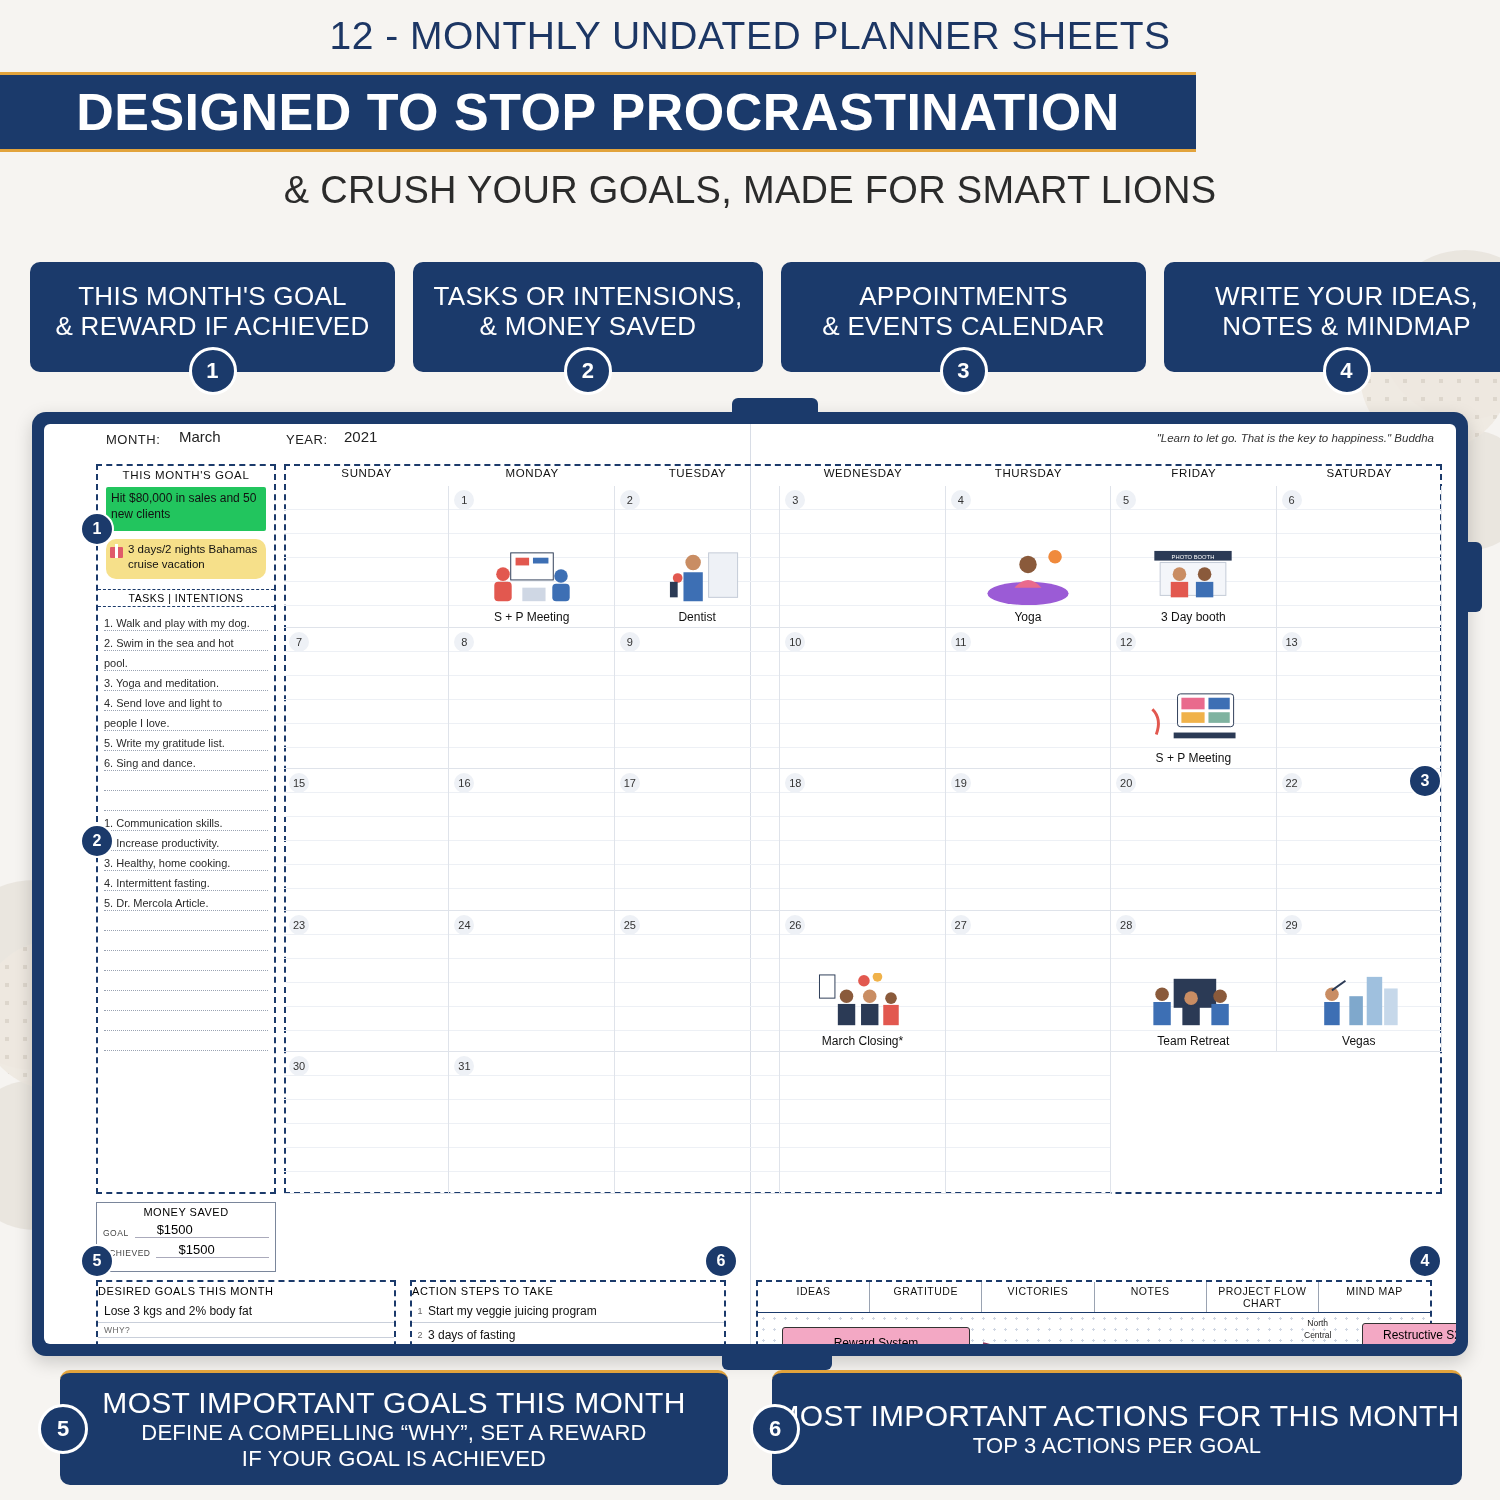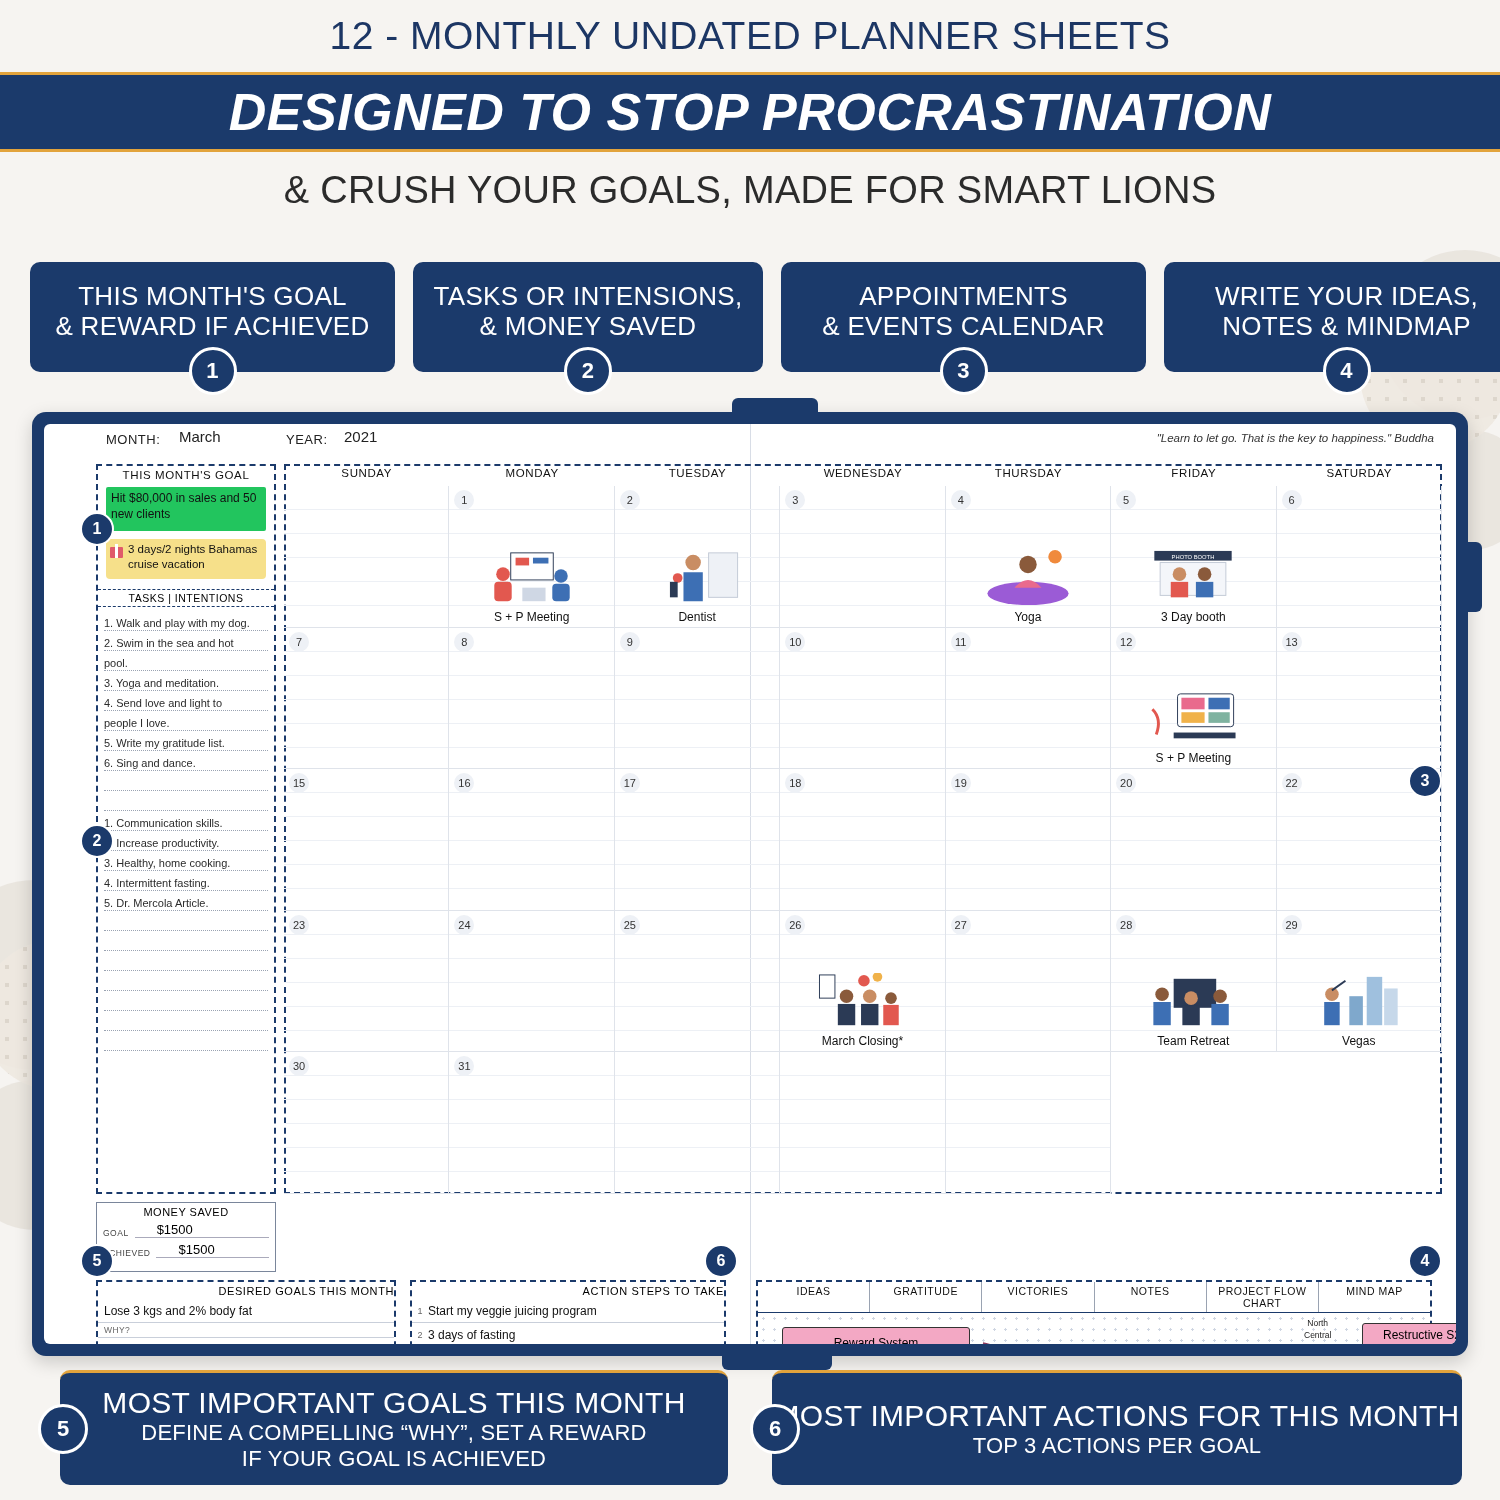--- a/index.html
+++ b/index.html
@@ -21,24 +21,24 @@
   .dotblob.d1{left:-20px;top:940px;}
   .dotblob.d2{right:-10px;top:300px;}
 
   
   .hdr-top{
     position:absolute;left:0;top:0;width:1500px;height:72px;
     display:flex;align-items:center;justify-content:center;
     color:#1c3664;font-size:39px;letter-spacing:.5px;font-weight:400;
   }
   .hdr-band{
-    position:absolute;left:0;top:72px;width:1500px;height:74px;background:#1b3a6b;
+    position:absolute;left:0;top:72px;width:1196px;height:74px;background:#1b3a6b;
     border-top:3px solid #e2a33c;border-bottom:3px solid #e2a33c;
     display:flex;align-items:center;justify-content:center;
-    color:#fff;font-size:52px;font-weight:700;letter-spacing:.5px;font-style:italic;
+    color:#fff;font-size:52px;font-weight:700;letter-spacing:.5px;
   }
   .hdr-sub{
     position:absolute;left:0;top:152px;width:1500px;height:76px;
     display:flex;align-items:center;justify-content:center;
     color:#2b2b2b;font-size:38px;letter-spacing:.3px;
   }
 
   
   .pills{position:absolute;left:30px;top:262px;width:1440px;height:110px;display:flex;gap:18px;}
   .pill{
@@ -76,21 +76,21 @@
   .pg-head .mv{position:absolute;left:135px;top:4px;font-size:15px;}
   .pg-head .yi{position:absolute;left:242px;top:8px;letter-spacing:.5px;}
   .pg-head .yv{position:absolute;left:300px;top:4px;font-size:15px;}
   .pg-head .quote{position:absolute;right:22px;top:8px;font-size:11.5px;color:#333;font-style:italic;}
 
   
   .leftcol{position:absolute;left:52px;top:40px;width:180px;height:730px;border:2px dashed #1b3a6b;box-sizing:border-box;}
   .lc-title{text-align:center;font-size:11.5px;letter-spacing:.6px;padding-top:3px;color:#111;}
   .goal-box{margin:6px 8px 0;height:44px;background:#22c55e;border-radius:2px;font-size:12px;
     padding:3px 5px;box-sizing:border-box;line-height:1.35;color:#111;}
-  .reward-box{margin:8px 8px 0;height:40px;background:#f6e08a;border-radius:4px;font-size:11.5px;
+  .reward-box{margin:8px 8px 0;height:40px;background:#f6e08a;border-radius:10px;font-size:11.5px;
     padding:3px 5px 3px 22px;box-sizing:border-box;line-height:1.3;color:#111;position:relative;}
   .gift{position:absolute;left:4px;top:8px;width:13px;height:11px;background:#e05a6a;border-radius:1px;}
   .gift:before{content:"";position:absolute;left:5px;top:-3px;width:3px;height:14px;background:#fff;}
   .sub-title{margin-top:10px;text-align:center;font-size:10.5px;letter-spacing:.5px;border-top:1px dashed #1b3a6b;border-bottom:1px dashed #1b3a6b;padding:2px 0;}
   .lines{margin:4px 6px 0;}
   .ln{height:18px;border-bottom:1px dotted #9aa3b2;font-size:11px;color:#2b2b2b;
       display:flex;align-items:flex-end;padding-bottom:1px;white-space:nowrap;overflow:hidden;}
   .ln.blank{color:transparent;}
   .money{position:absolute;left:52px;top:778px;width:180px;height:70px;border:1px solid #7a869b;box-sizing:border-box;}
   .money .mt{text-align:center;font-size:11px;letter-spacing:.5px;padding-top:3px;}
@@ -107,21 +107,21 @@
         grid-template-columns:repeat(7,1fr);grid-template-rows:repeat(5,1fr);}
   .cell{border-right:1px solid #dfe3ea;border-bottom:1px solid #dfe3ea;position:relative;
         background:repeating-linear-gradient(to bottom,transparent 0 23px,#edf0f5 23px 24px);}
   .cell .dnum{position:absolute;left:5px;top:4px;width:20px;height:20px;border-radius:50%;
         background:#eef1f6;color:#333;font-size:11px;display:flex;align-items:center;justify-content:center;}
   .cell .caption{position:absolute;left:0;bottom:3px;width:100%;text-align:center;font-size:12px;color:#111;}
   .art{position:absolute;left:50%;transform:translateX(-50%);bottom:20px;width:86%;height:58px;}
 
   
   .bbox{position:absolute;border:2px dashed #1b3a6b;box-sizing:border-box;}
-  .bb-title{text-align:right;font-size:11px;letter-spacing:.6px;padding:3px 0 2px;}
+  .bb-title{text-align:left;font-size:11px;letter-spacing:.6px;padding:3px 0 2px;}
   .bline{height:23px;border-bottom:1px solid #c9cfda;font-size:12px;display:flex;align-items:center;padding-left:6px;color:#111;}
   .bline.small{font-size:8.5px;color:#666;height:14px;letter-spacing:.4px;}
   .numline{display:flex;height:23px;border-bottom:1px solid #c9cfda;align-items:center;}
   .numline .n{width:16px;text-align:center;font-size:9px;color:#666;}
   .numline .t{font-size:12px;color:#111;}
 
   
   .mm-tabs{display:flex;border-bottom:1px solid #1b3a6b;}
   .mm-tabs div{flex:1;text-align:center;font-size:10.5px;letter-spacing:.5px;padding:3px 0;border-right:1px solid #9aa3b2;color:#111;}
   .mm-tabs div:last-child{border-right:none;}

